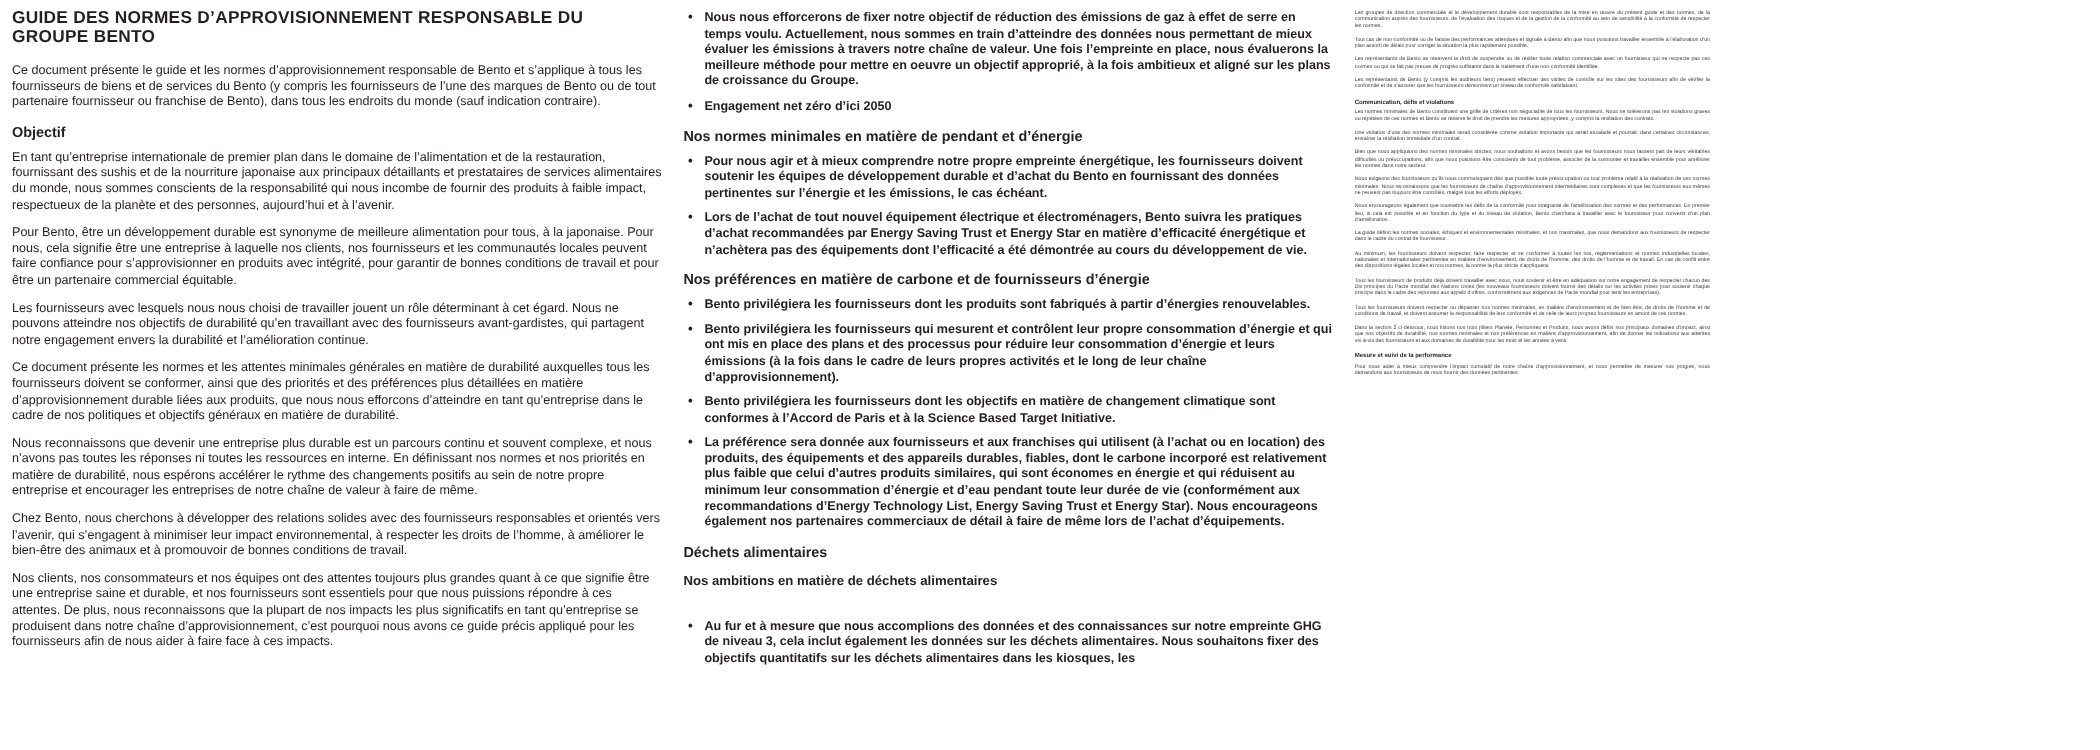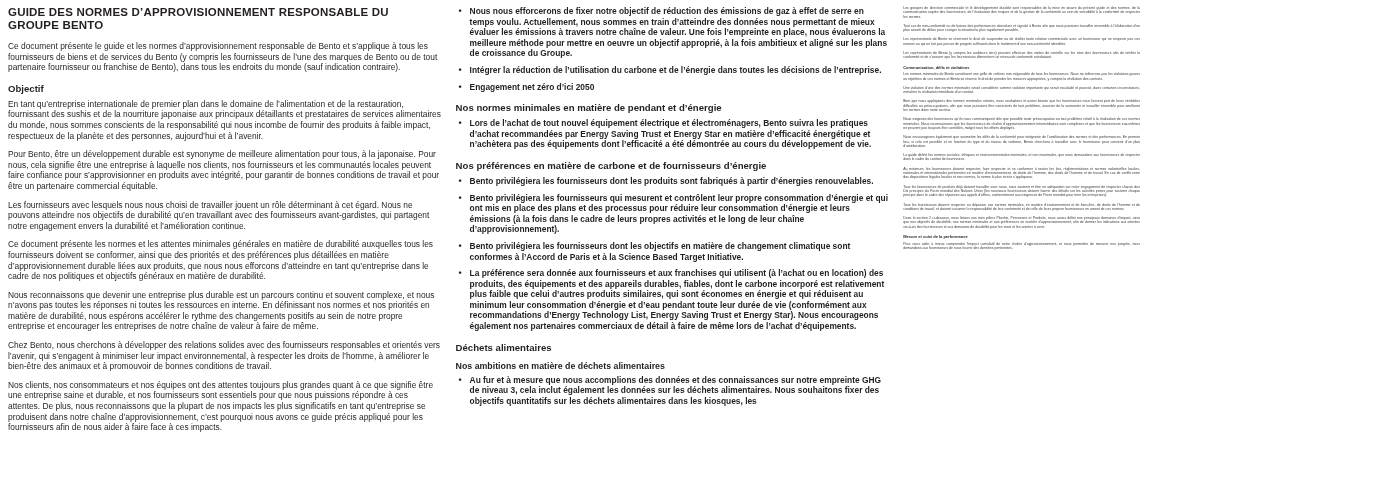--- a/index.html
+++ b/index.html
@@ -48,21 +48,21 @@
   h2.section {
     font-size: 9.6px;
     line-height: 11px;
     font-weight: bold;
     margin: 10px 0 5px 0;
   }
   h3.sub {
     font-size: 8.8px;
     line-height: 10px;
     font-weight: bold;
-    margin: 8px 0 4px 0;
+    margin: 8px 0 20px 0;
   }
   ul.bullets {
     margin: 0 0 8px 0;
     padding: 0 0 0 12px;
     list-style: none;
   }
   ul.bullets > li {
     position: relative;
     font-size: 8.4px;
     line-height: 10.6px;
@@ -111,26 +111,26 @@
       <p class="body">Ce document présente les normes et les attentes minimales générales en matière de durabilité auxquelles tous les fournisseurs doivent se conformer, ainsi que des priorités et des préférences plus détaillées en matière d’approvisionnement durable liées aux produits, que nous nous efforcons d’atteindre en tant qu’entreprise dans le cadre de nos politiques et objectifs généraux en matière de durabilité.</p>
       <p class="body">Nous reconnaissons que devenir une entreprise plus durable est un parcours continu et souvent complexe, et nous n’avons pas toutes les réponses ni toutes les ressources en interne. En définissant nos normes et nos priorités en matière de durabilité, nous espérons accélérer le rythme des changements positifs au sein de notre propre entreprise et encourager les entreprises de notre chaîne de valeur à faire de même.</p>
 
       <p class="body">Chez Bento, nous cherchons à développer des relations solides avec des fournisseurs responsables et orientés vers l’avenir, qui s’engagent à minimiser leur impact environnemental, à respecter les droits de l’homme, à améliorer le bien-être des animaux et à promouvoir de bonnes conditions de travail.</p>
       <p class="body">Nos clients, nos consommateurs et nos équipes ont des attentes toujours plus grandes quant à ce que signifie être une entreprise saine et durable, et nos fournisseurs sont essentiels pour que nous puissions répondre à ces attentes. De plus, nous reconnaissons que la plupart de nos impacts les plus significatifs en tant qu’entreprise se produisent dans notre chaîne d’approvisionnement, c’est pourquoi nous avons ce guide précis appliqué pour les fournisseurs afin de nous aider à faire face à ces impacts.</p>
     </div>
 
     <div class="col-2">
       <ul class="bullets">
         <li>Nous nous efforcerons de fixer notre objectif de réduction des émissions de gaz à effet de serre en temps voulu. Actuellement, nous sommes en train d’atteindre des données nous permettant de mieux évaluer les émissions à travers notre chaîne de valeur. Une fois l’empreinte en place, nous évaluerons la meilleure méthode pour mettre en oeuvre un objectif approprié, à la fois ambitieux et aligné sur les plans de croissance du Groupe.</li>
-        <li>Intégrer la réduction de l’utilisation du carbone et de l’énergie dans toutes les décisions de l’entreprise.</li>
         <li>Engagement net zéro d’ici 2050</li>
       </ul>
 
       <h2 class="section">Nos normes minimales en matière de pendant et d’énergie</h2>
       <ul class="bullets">
+        <li>Pour nous agir et à mieux comprendre notre propre empreinte énergétique, les fournisseurs doivent soutenir les équipes de développement durable et d’achat du Bento en fournissant des données pertinentes sur l’énergie et les émissions, le cas échéant.</li>
         <li>Lors de l’achat de tout nouvel équipement électrique et électroménagers, Bento suivra les pratiques d’achat recommandées par Energy Saving Trust et Energy Star en matière d’efficacité énergétique et n’achètera pas des équipements dont l’efficacité a été démontrée au cours du développement de vie.</li>
       </ul>
 
       <h2 class="section">Nos préférences en matière de carbone et de fournisseurs d’énergie</h2>
       <ul class="bullets">
         <li>Bento privilégiera les fournisseurs dont les produits sont fabriqués à partir d’énergies renouvelables.</li>
         <li>Bento privilégiera les fournisseurs qui mesurent et contrôlent leur propre consommation d’énergie et qui ont mis en place des plans et des processus pour réduire leur consommation d’énergie et leurs émissions (à la fois dans le cadre de leurs propres activités et le long de leur chaîne d’approvisionnement).</li>
         <li>Bento privilégiera les fournisseurs dont les objectifs en matière de changement climatique sont conformes à l’Accord de Paris et à la Science Based Target Initiative.</li>
         <li>La préférence sera donnée aux fournisseurs et aux franchises qui utilisent (à l’achat ou en location) des produits, des équipements et des appareils durables, fiables, dont le carbone incorporé est relativement plus faible que celui d’autres produits similaires, qui sont économes en énergie et qui réduisent au minimum leur consommation d’énergie et d’eau pendant toute leur durée de vie (conformément aux recommandations d’Energy Technology List, Energy Saving Trust et Energy Star). Nous encourageons également nos partenaires commerciaux de détail à faire de même lors de l’achat d’équipements.</li>
       </ul>

